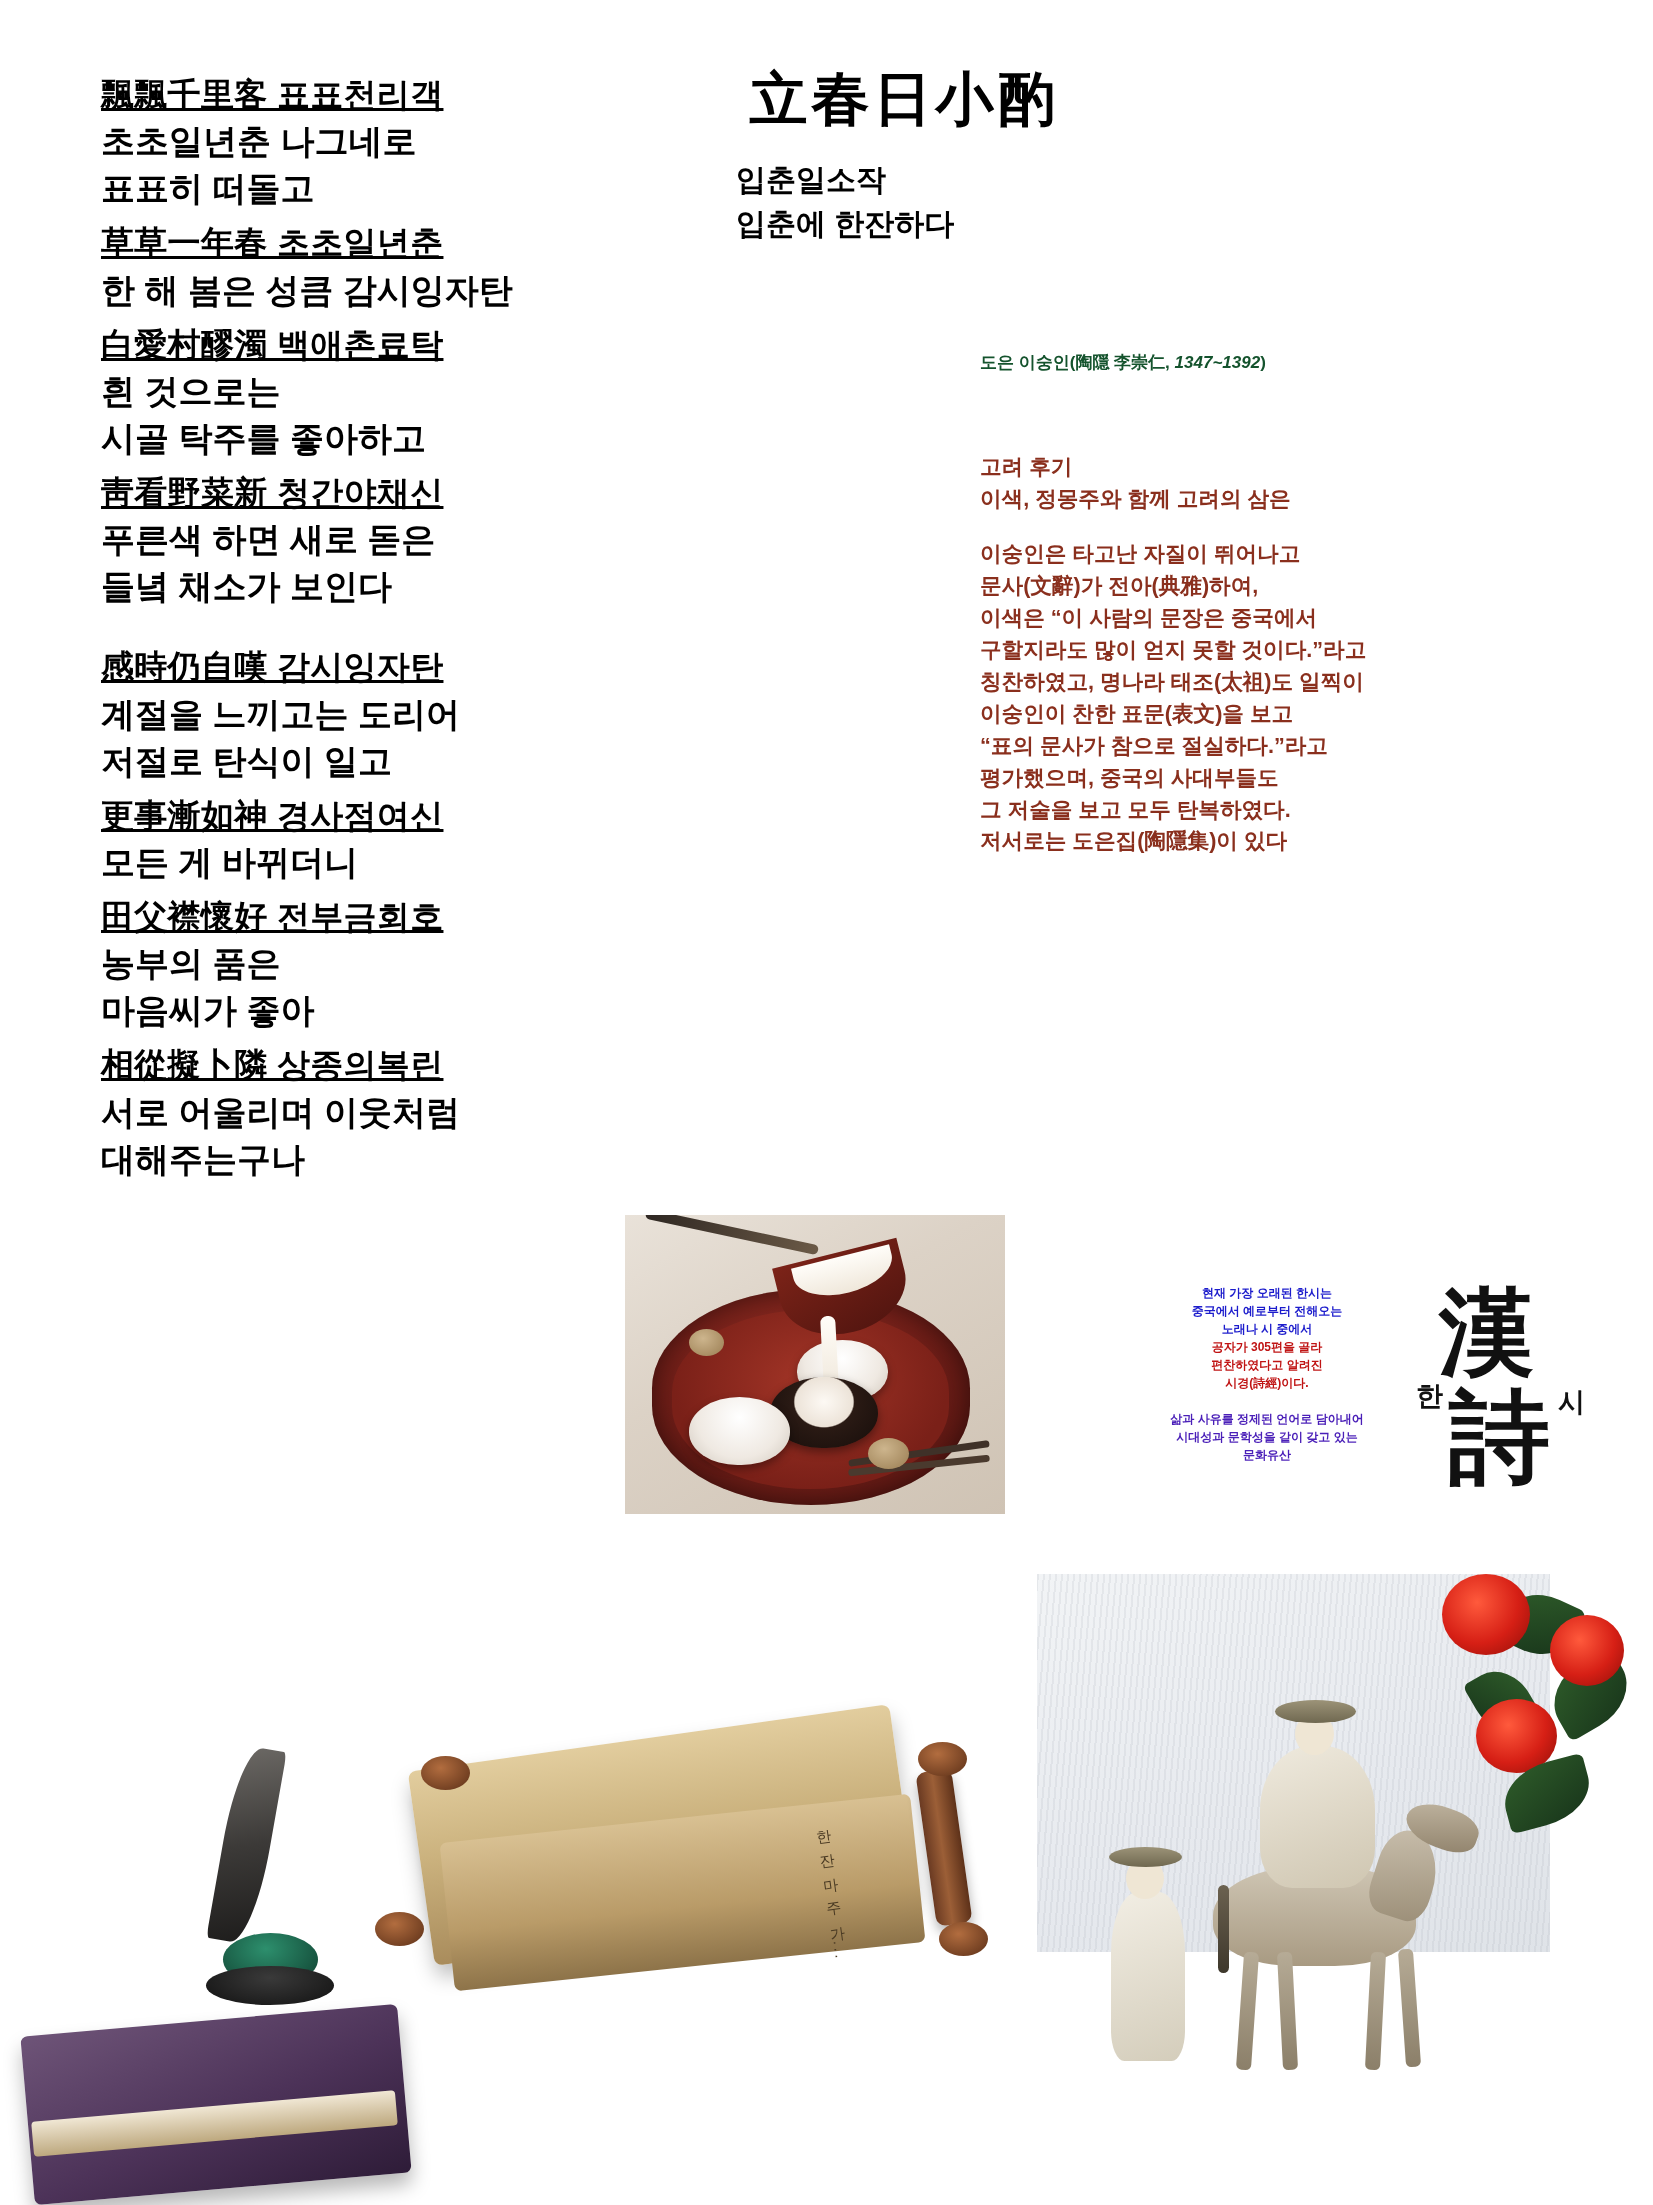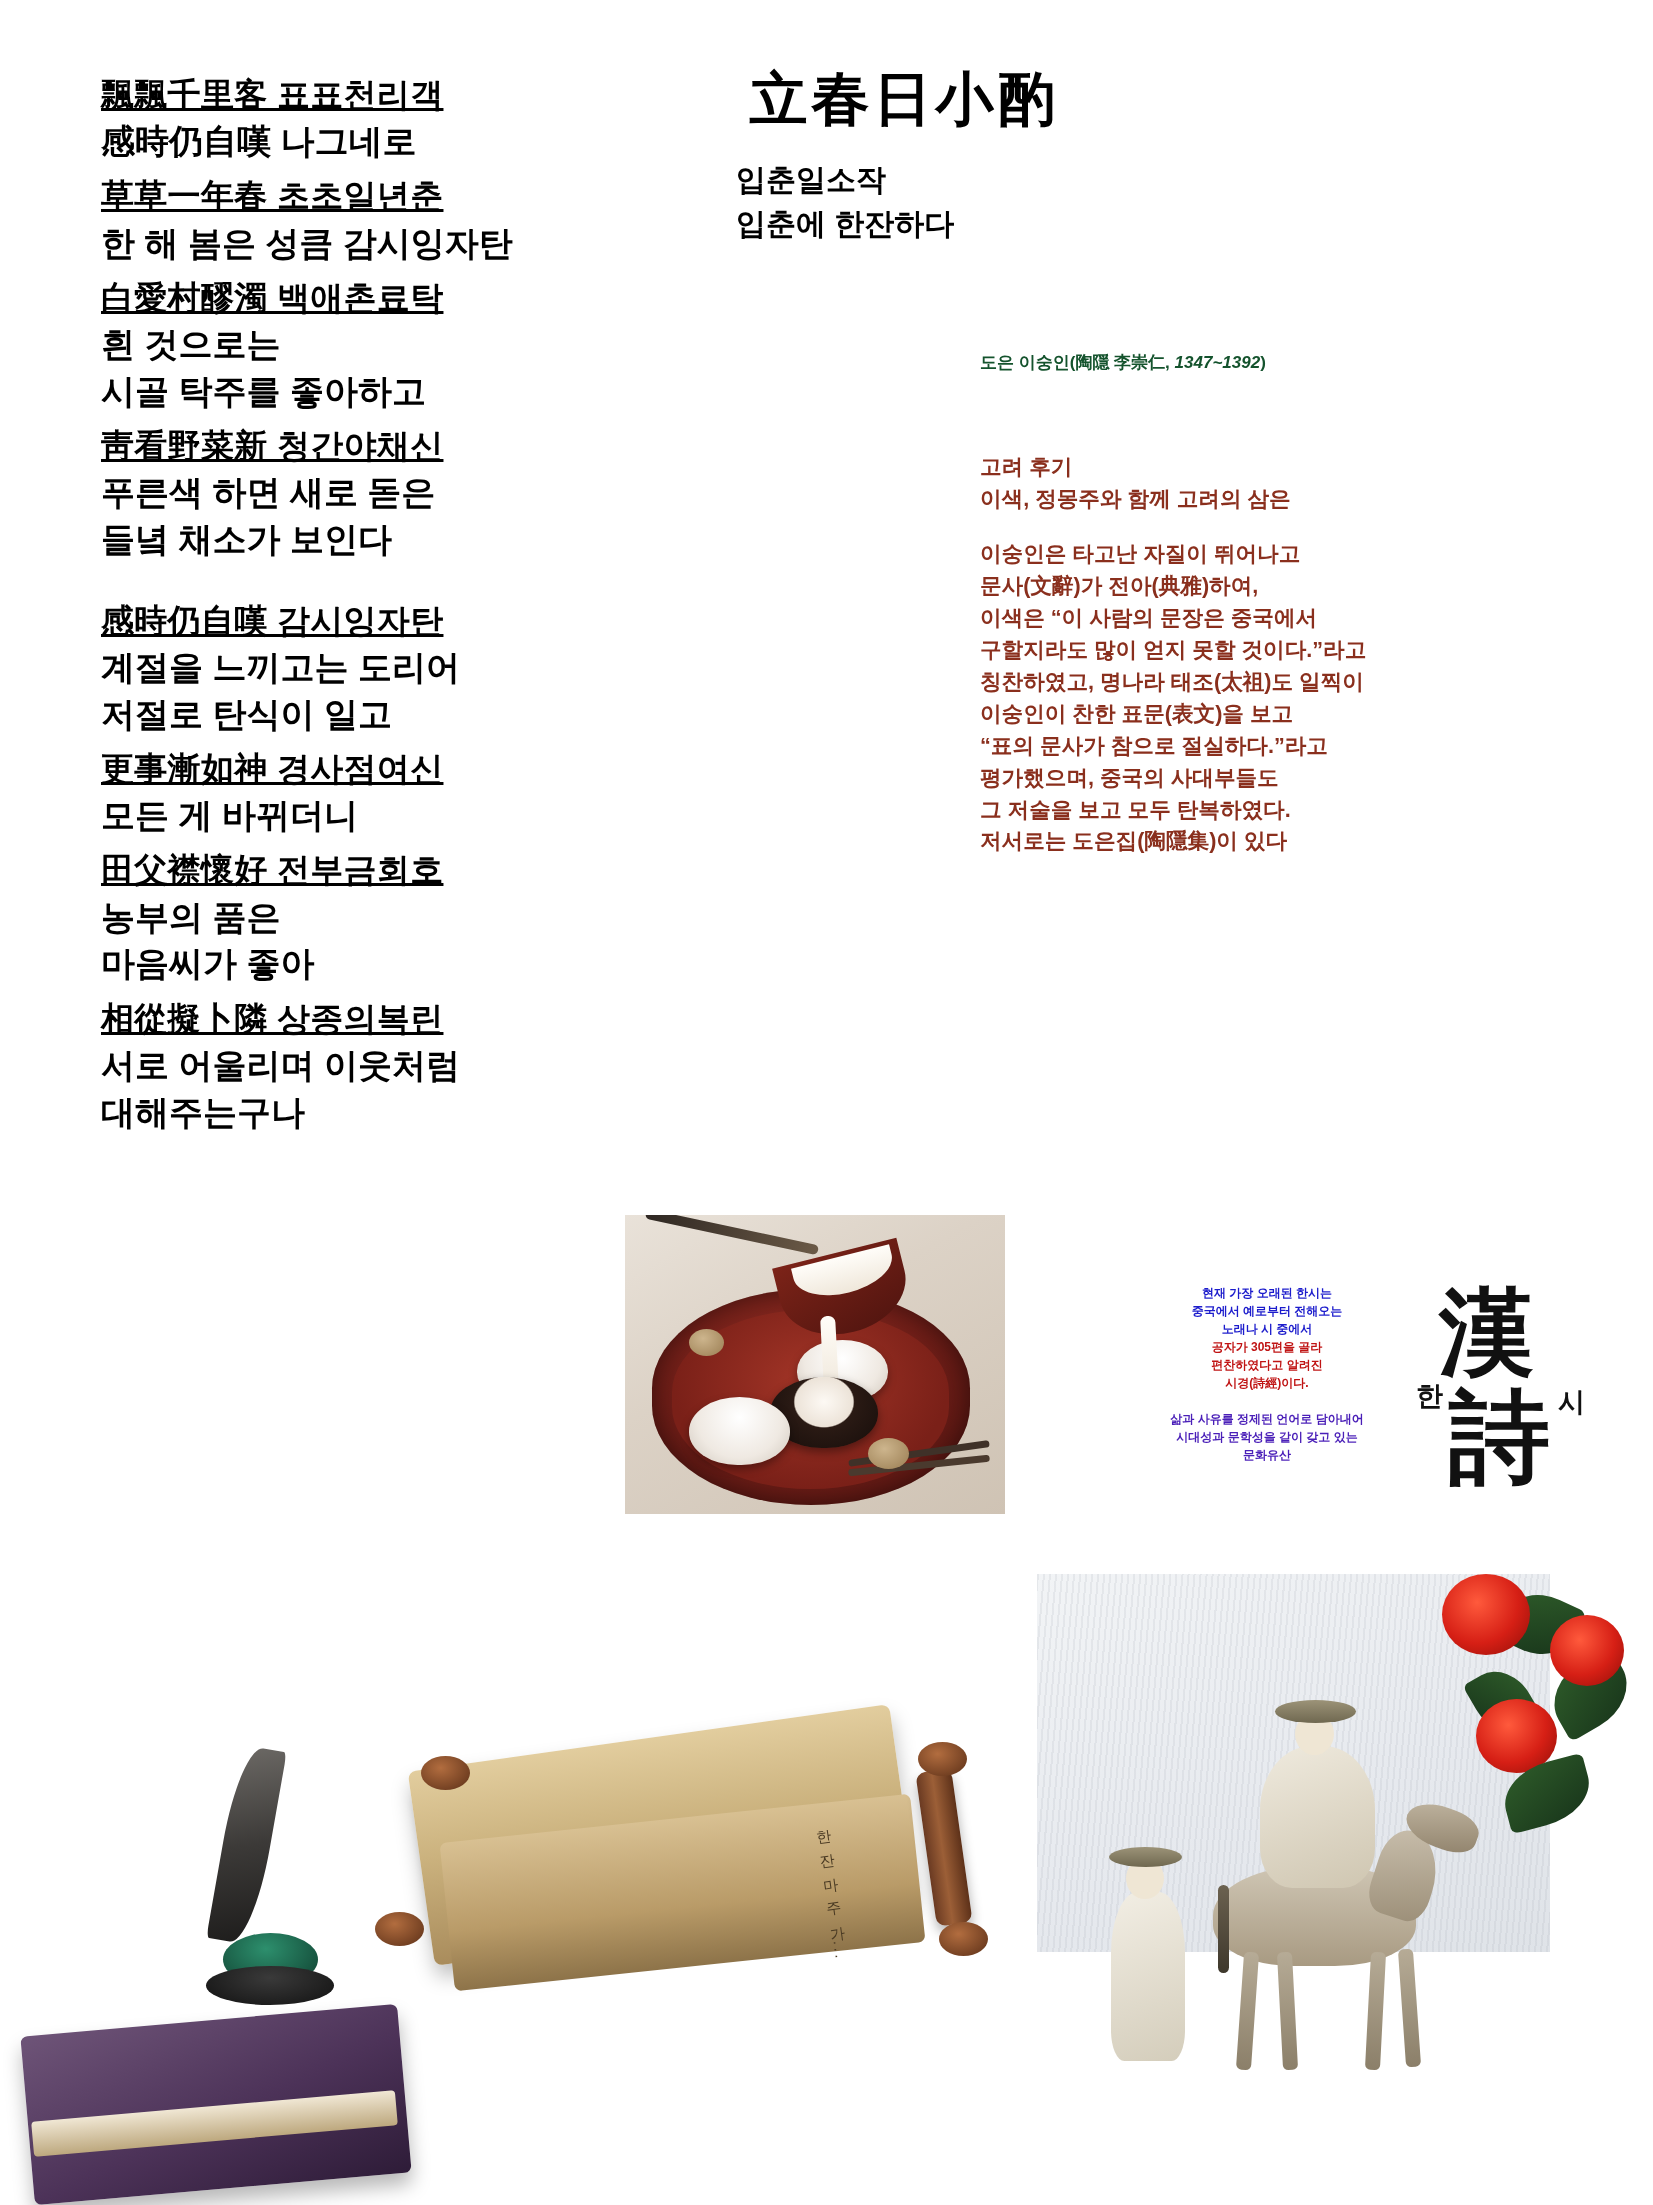--- a/index.html
+++ b/index.html
@@ -433,21 +433,22 @@
   }
 </style>
 </head>
 <body>
 
 <div class="poem-col">
 
   <div class="stanza">
     <div class="couplet">
       <p class="hanja-line">飄飄千里客 표표천리객</p>
-      <p class="kor-line">感時仍自嘆 나그네로</p>
+      <p class="kor-line">초초일년춘 나그네로</p>
+      <p class="kor-line">표표히 떠돌고</p>
     </div>
     <div class="couplet">
       <p class="hanja-line">草草一年春 초초일년춘</p>
       <p class="kor-line">한 해 봄은 성큼 감시잉자탄</p>
     </div>
     <div class="couplet">
       <p class="hanja-line">白愛村醪濁 백애촌료탁</p>
       <p class="kor-line">흰 것으로는</p>
       <p class="kor-line">시골 탁주를 좋아하고</p>
     </div>

